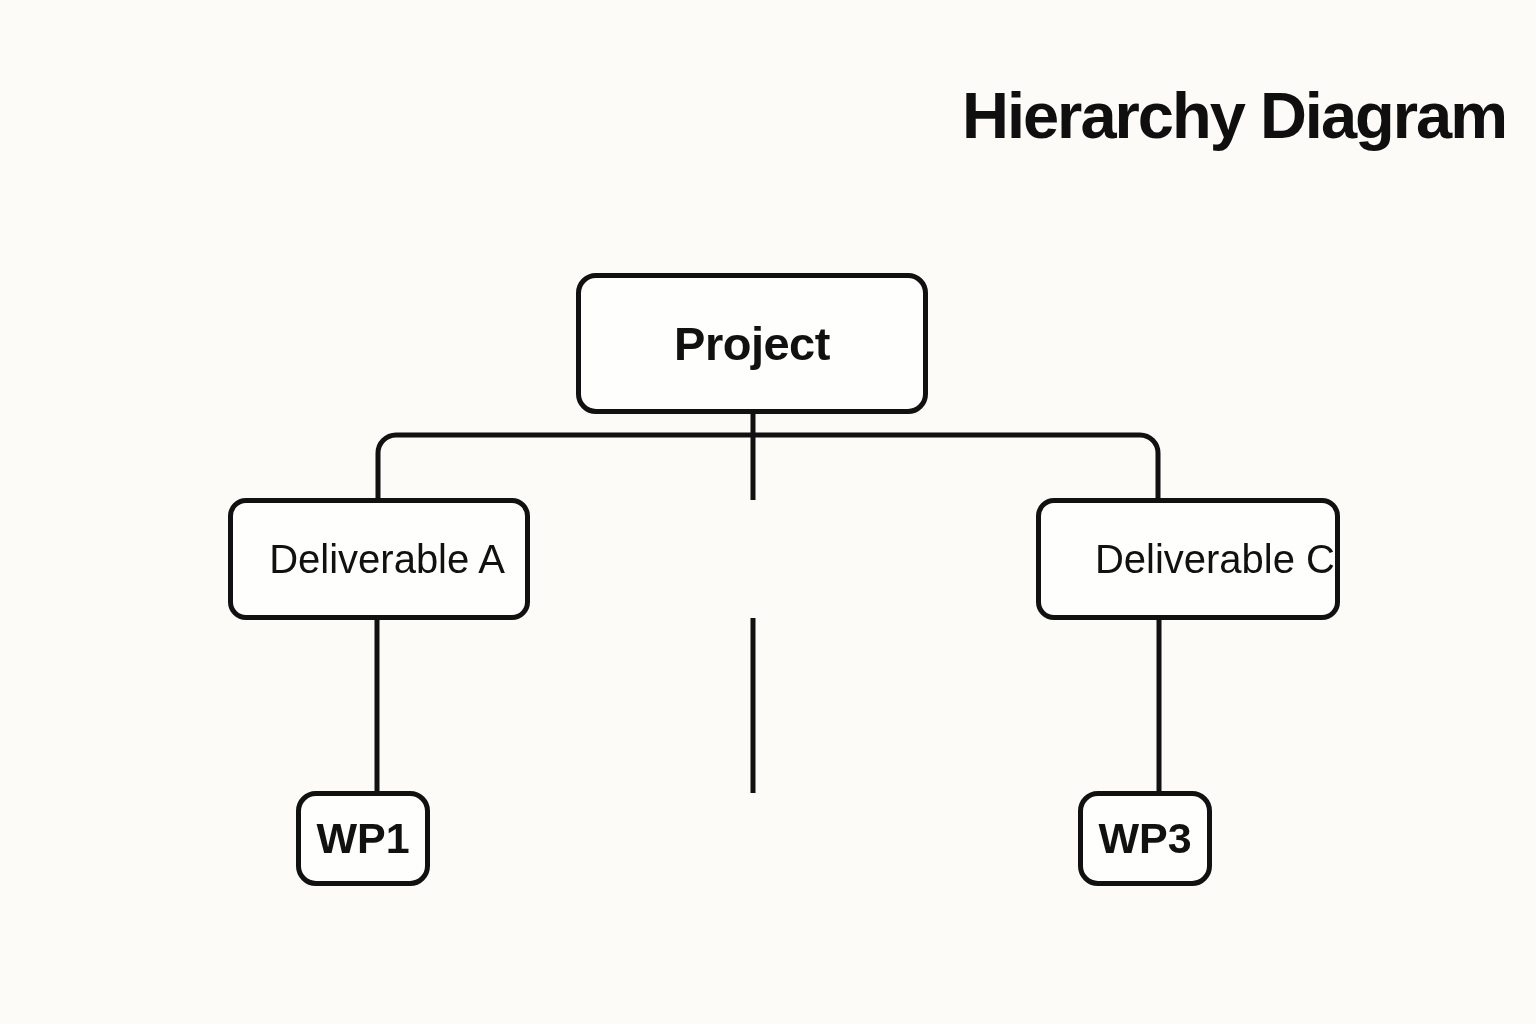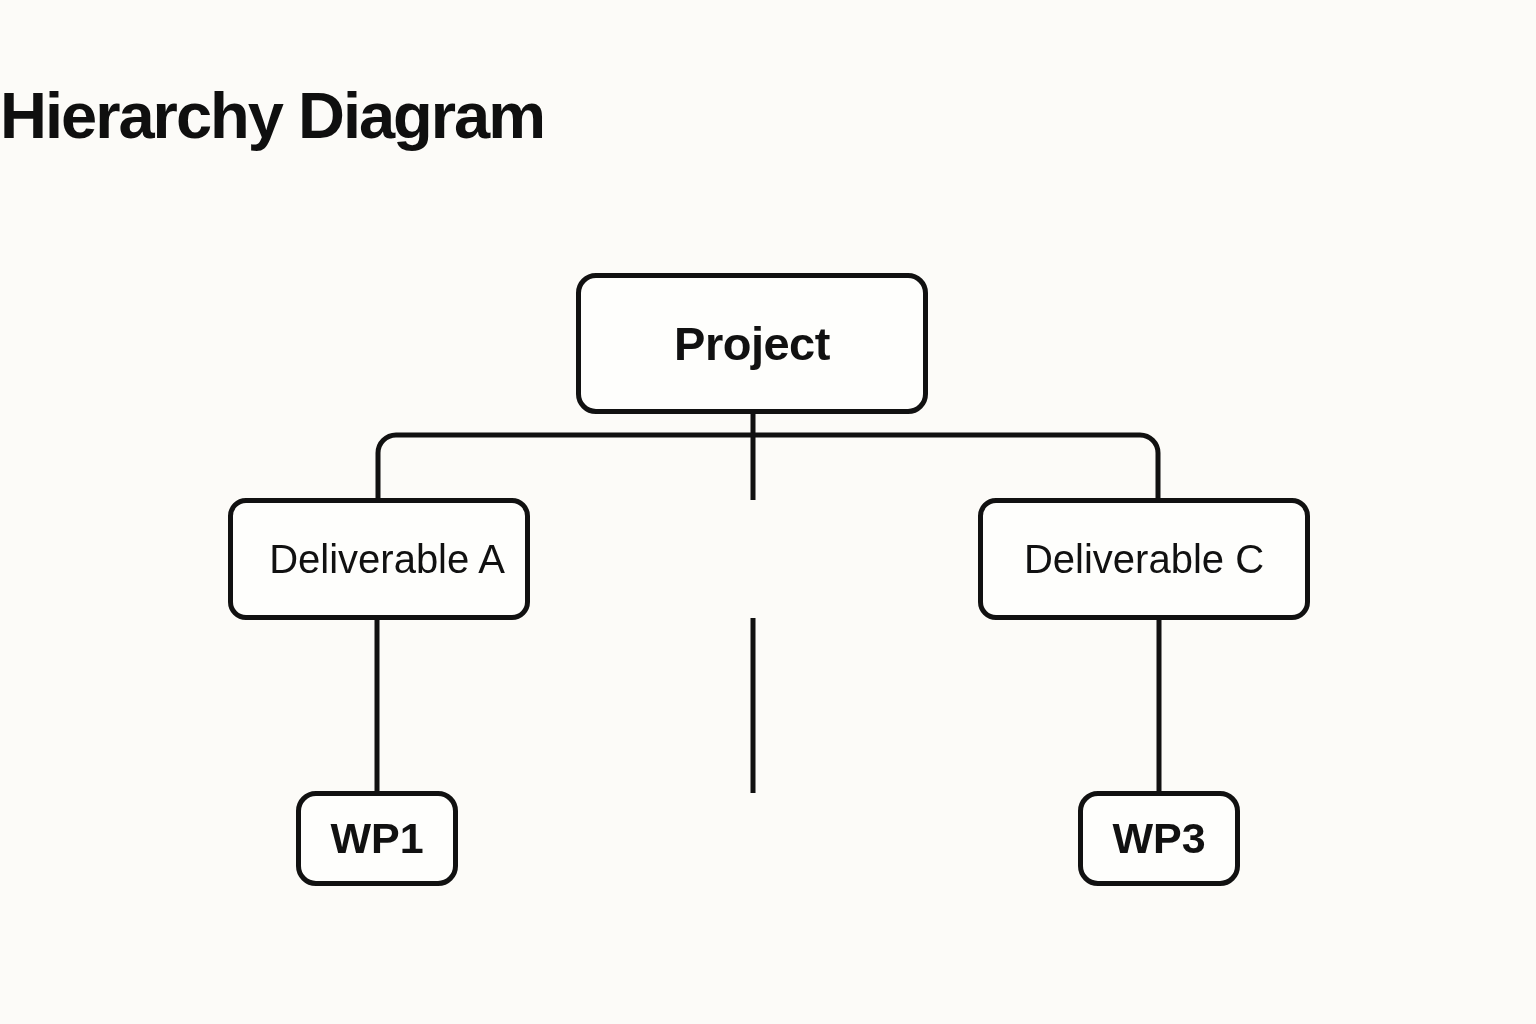--- a/index.html
+++ b/index.html
@@ -18,21 +18,21 @@
     width: 1536px;
     height: 1024px;
     background: #FCFBF8;
     color: #111111;
   }
   .diagram-title {
     position: absolute;
     left: 0;
     top: 78px;
     width: 1506px;
-    text-align: left;
+    text-align: right;
     font-size: 65px;
     font-weight: 700;
     letter-spacing: -2px;
     color: #0F0F0F;
   }
   .edges-svg {
     position: absolute;
     left: 0;
     top: 0;
     width: 1536px;
@@ -71,24 +71,24 @@
     top: 498px;
     height: 122px;
     border-radius: 18px;
   }
   .node-mid .node-label {
     font-size: 40px;
     font-weight: 500;
   }
   .node-deliverable-a { left: 228px;  width: 302px; padding-left: 16px; }
   .node-deliverable-b { left: 603px;  width: 300px; }
-  .node-deliverable-c { left: 978px;  width: 332px; }
+  .node-deliverable-c { left: 1036px;  width: 304px; justify-content: flex-end; }
   .node-leaf {
     top: 791px;
-    width: 162px;
+    width: 134px;
     height: 95px;
     border-radius: 20px;
   }
   .node-leaf .node-label {
     font-size: 43px;
     font-weight: 600;
   }
   .node-wp1 { left: 296px; }
   .node-wp2 { left: 672px; }
   .node-wp3 { left: 1078px; }

